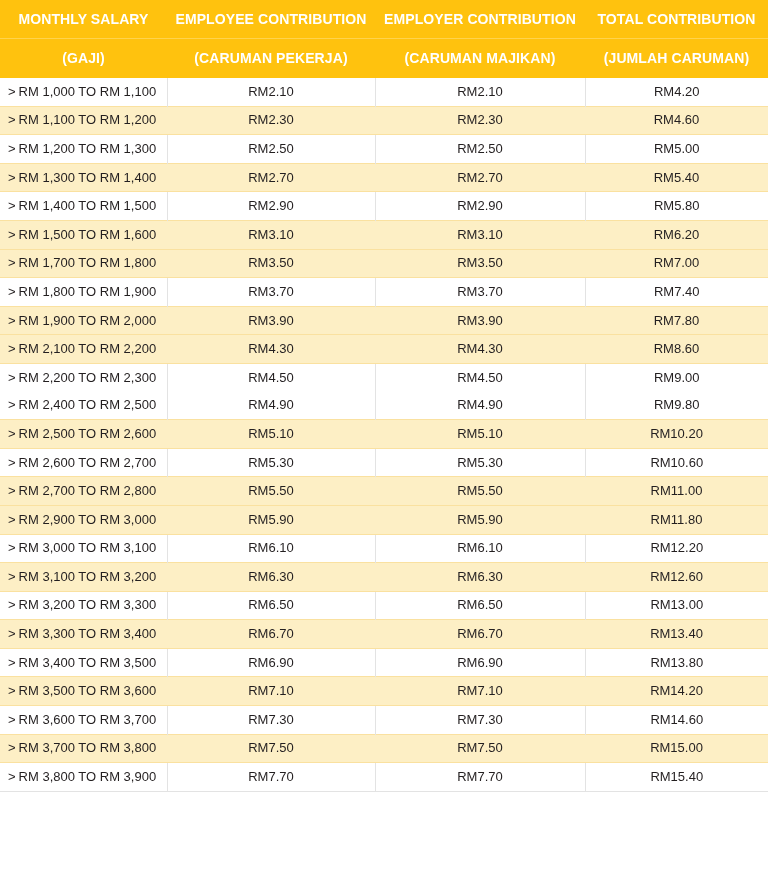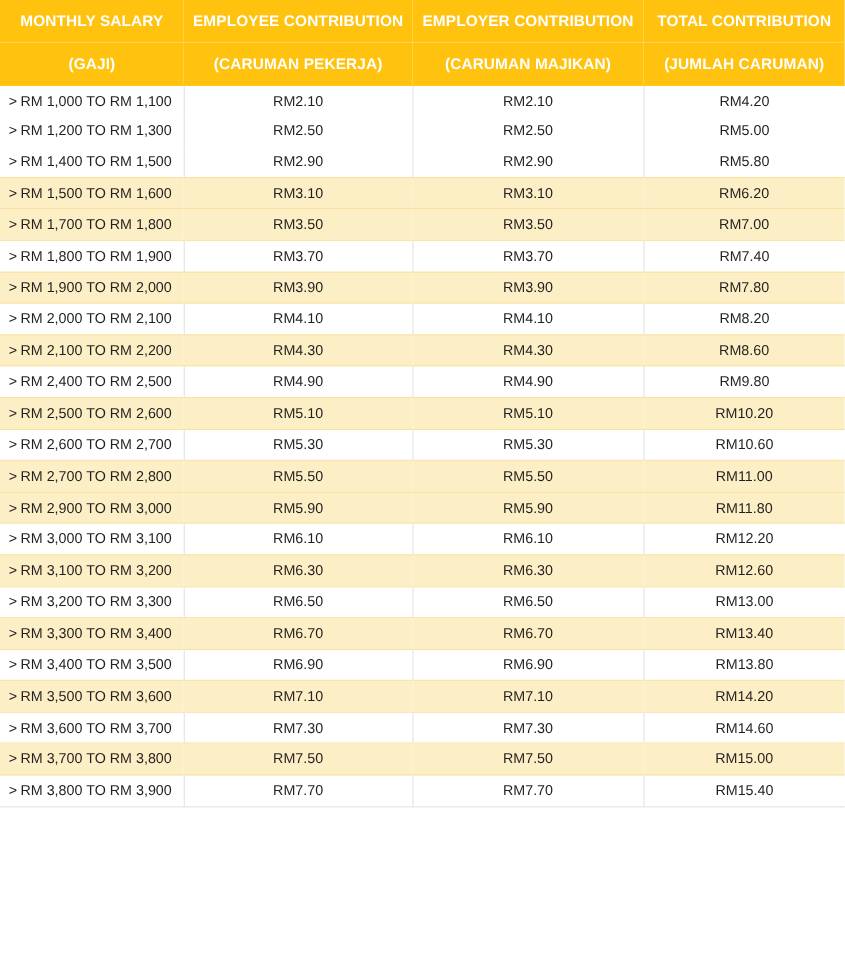--- a/index.html
+++ b/index.html
@@ -111,26 +111,38 @@
       <th>(JUMLAH CARUMAN)</th>
     </tr>
   </thead>
   <tbody id="table-body">
       <tr class="data-row odd">
         <td class="salary-cell"><span class="gt-marker">&gt;</span>RM 1,000 TO RM 1,100</td>
         <td>RM2.10</td>
         <td>RM2.10</td>
         <td>RM4.20</td>
       </tr>
+      <tr class="data-row even">
+        <td class="salary-cell"><span class="gt-marker">&gt;</span>RM 1,100 TO RM 1,200</td>
+        <td>RM2.30</td>
+        <td>RM2.30</td>
+        <td>RM4.60</td>
+      </tr>
       <tr class="data-row odd">
         <td class="salary-cell"><span class="gt-marker">&gt;</span>RM 1,200 TO RM 1,300</td>
         <td>RM2.50</td>
         <td>RM2.50</td>
         <td>RM5.00</td>
       </tr>
+      <tr class="data-row even">
+        <td class="salary-cell"><span class="gt-marker">&gt;</span>RM 1,300 TO RM 1,400</td>
+        <td>RM2.70</td>
+        <td>RM2.70</td>
+        <td>RM5.40</td>
+      </tr>
       <tr class="data-row odd">
         <td class="salary-cell"><span class="gt-marker">&gt;</span>RM 1,400 TO RM 1,500</td>
         <td>RM2.90</td>
         <td>RM2.90</td>
         <td>RM5.80</td>
       </tr>
       <tr class="data-row even">
         <td class="salary-cell"><span class="gt-marker">&gt;</span>RM 1,500 TO RM 1,600</td>
         <td>RM3.10</td>
         <td>RM3.10</td>
@@ -147,33 +159,33 @@
         <td>RM3.70</td>
         <td>RM3.70</td>
         <td>RM7.40</td>
       </tr>
       <tr class="data-row even">
         <td class="salary-cell"><span class="gt-marker">&gt;</span>RM 1,900 TO RM 2,000</td>
         <td>RM3.90</td>
         <td>RM3.90</td>
         <td>RM7.80</td>
       </tr>
-      <tr class="data-row odd">
-        <td class="salary-cell"><span class="gt-marker">&gt;</span>RM 2,000 TO RM 2,100</td>
-        <td>RM4.10</td>
-        <td>RM4.10</td>
-        <td>RM8.20</td>
-      </tr>
       <tr class="data-row even">
         <td class="salary-cell"><span class="gt-marker">&gt;</span>RM 2,100 TO RM 2,200</td>
         <td>RM4.30</td>
         <td>RM4.30</td>
         <td>RM8.60</td>
       </tr>
       <tr class="data-row odd">
+        <td class="salary-cell"><span class="gt-marker">&gt;</span>RM 2,200 TO RM 2,300</td>
+        <td>RM4.50</td>
+        <td>RM4.50</td>
+        <td>RM9.00</td>
+      </tr>
+      <tr class="data-row odd">
         <td class="salary-cell"><span class="gt-marker">&gt;</span>RM 2,400 TO RM 2,500</td>
         <td>RM4.90</td>
         <td>RM4.90</td>
         <td>RM9.80</td>
       </tr>
       <tr class="data-row even">
         <td class="salary-cell"><span class="gt-marker">&gt;</span>RM 2,500 TO RM 2,600</td>
         <td>RM5.10</td>
         <td>RM5.10</td>
         <td>RM10.20</td>

